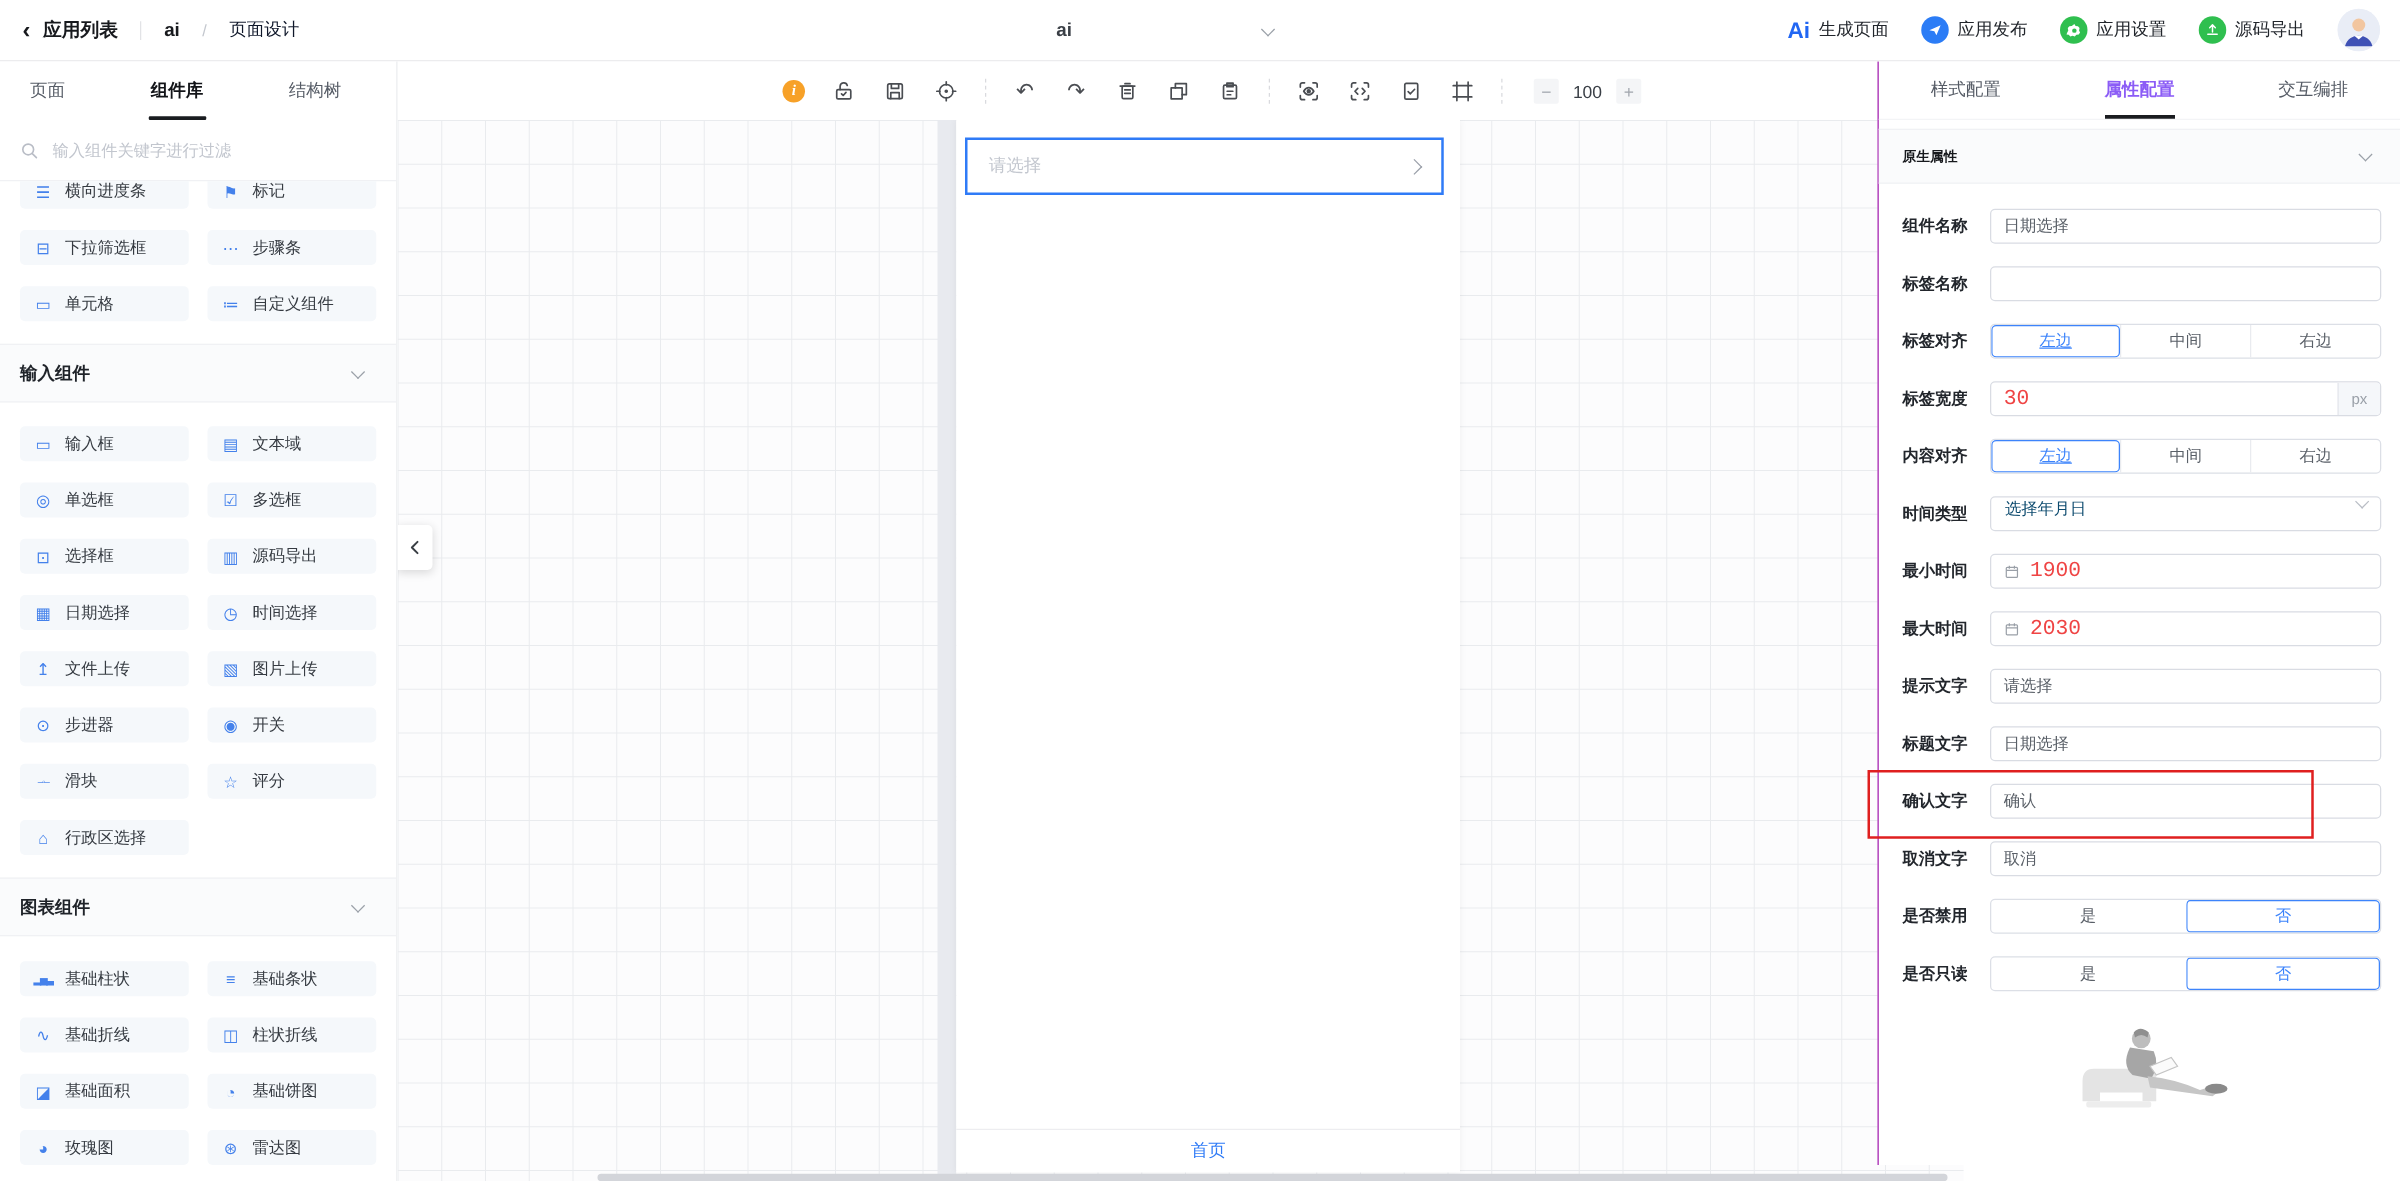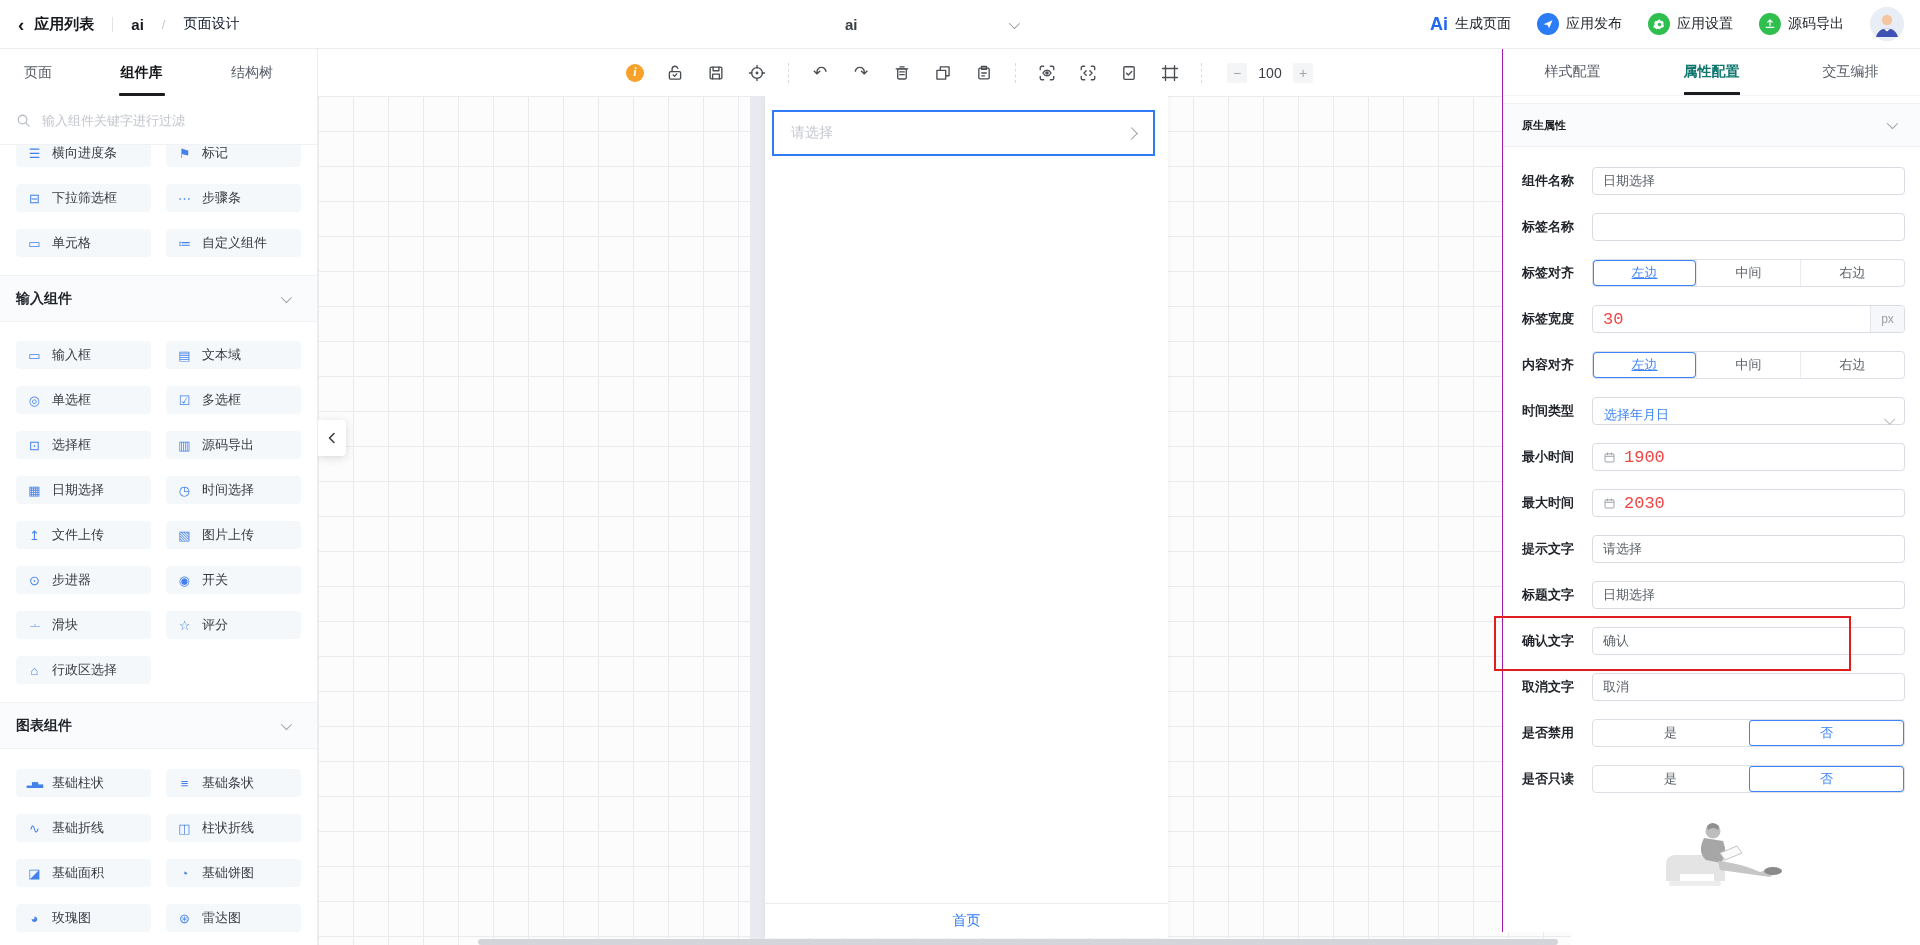--- a/index.html
+++ b/index.html
@@ -100,40 +100,40 @@
   .handle svg { stroke:#3a3f45; fill:none; stroke-width:1.6; stroke-linecap:round; stroke-linejoin:round; }
   .handle.l { left:0; border-radius:0 4px 4px 0; }
   .handle.r { right:0; border-radius:4px 0 0 4px; }
 
   
   .inspector { position:absolute; right:0; top:49px; width:418px; bottom:13px; background:#fff;
     border-left:1px solid #a21caf; z-index:15; }
   .insp-tabs { height:47px; display:flex; border-bottom:1px solid #f3f4f6; }
   .insp-tab { flex:1; position:relative; display:flex; align-items:center; justify-content:center;
     font-size:14px; color:#565c66; cursor:pointer; }
-  .insp-tab.active { color:#0f766e; font-weight:700; }
+  .insp-tab.active { color:#8b5cf6; font-weight:700; }
   .insp-tab.active::after { content:""; position:absolute; bottom:0; left:50%; transform:translateX(-50%);
     width:56px; height:3px; background:#1a1c20; }
   .band { margin-top:7px; height:44px; background:#fafbfc; border-top:1px solid #f0f1f4; border-bottom:1px solid #f0f1f4;
     display:flex; align-items:center; justify-content:space-between; padding:0 25px 0 19px;
     font-size:11px; font-weight:700; color:#17191d; cursor:pointer; }
   .band.flow { margin-top:0; }
   .fields { padding:20px 15px 0 19px; }
   .frow { display:flex; align-items:center; height:28px; margin-bottom:18px; }
   .flabel { width:68px; flex:none; font-size:13px; font-weight:700; color:#22262c; }
   .fctl { flex:1; margin-left:2px; }
   input.inp, .wrapctl { width:100%; height:28px; border:1px solid #d9dce3; border-radius:4px; background:#fff; }
   input.inp { padding:0 10px; font-size:13px; color:#5a6068; outline:none; font-family:inherit; }
   input.bare { border:none; outline:none; flex:1; min-width:0; height:100%; padding:0; font-size:17px; color:#ef4444; font-family:Liberation Mono, monospace; background:transparent; }
   .wrapctl { display:flex; align-items:center; overflow:hidden; }
   .wrapctl.pad { padding:0 0 0 10px; }
   .suffix { width:34px; height:100%; background:#f5f7fa; border-left:1px solid #e3e6eb; color:#9aa0a8;
     font-size:12px; display:flex; align-items:center; justify-content:center; flex:none; }
-  .selctl { width:100%; height:28px; border:1px solid #d9dce3; border-radius:4px; display:flex; align-items:flex-end;
-    justify-content:space-between; padding:0 11px; font-size:13px; color:#3b82f6; cursor:pointer; background:#fff; }
+  .selctl { width:100%; height:28px; border:1px solid #d9dce3; border-radius:4px; display:flex; align-items:flex-start;
+    justify-content:space-between; padding:0 11px; font-size:13px; color:#0c4a6e; cursor:pointer; background:#fff; }
   .selctl .chev { transform:rotate(45deg) translateY(-1px); border-color:#b9bdc5; }
   .calic { margin-right:8px; flex:none; display:flex; }
   .calic svg { stroke:#9aa0a8; fill:none; stroke-width:1.2; }
   .seg { display:flex; width:100%; height:28px; border:1px solid #dcdfe6; border-radius:4px; background:#fff; }
   .segc { flex:1; display:flex; align-items:center; justify-content:center; font-size:13px; color:#5a6068;
     border-left:1px solid #e9ebef; cursor:pointer; }
   .segc:first-child { border-left:none; }
   .segc.sel { box-shadow:inset 0 0 0 1px #3d84fb; border-radius:4px; color:#3d84fb; border-left-color:transparent; }
   .segc.sel.u { text-decoration:underline; }
   .red-roi { position:absolute; left:-9px; top:567px; width:357px; height:55px; border:2px solid #df1f1f;

